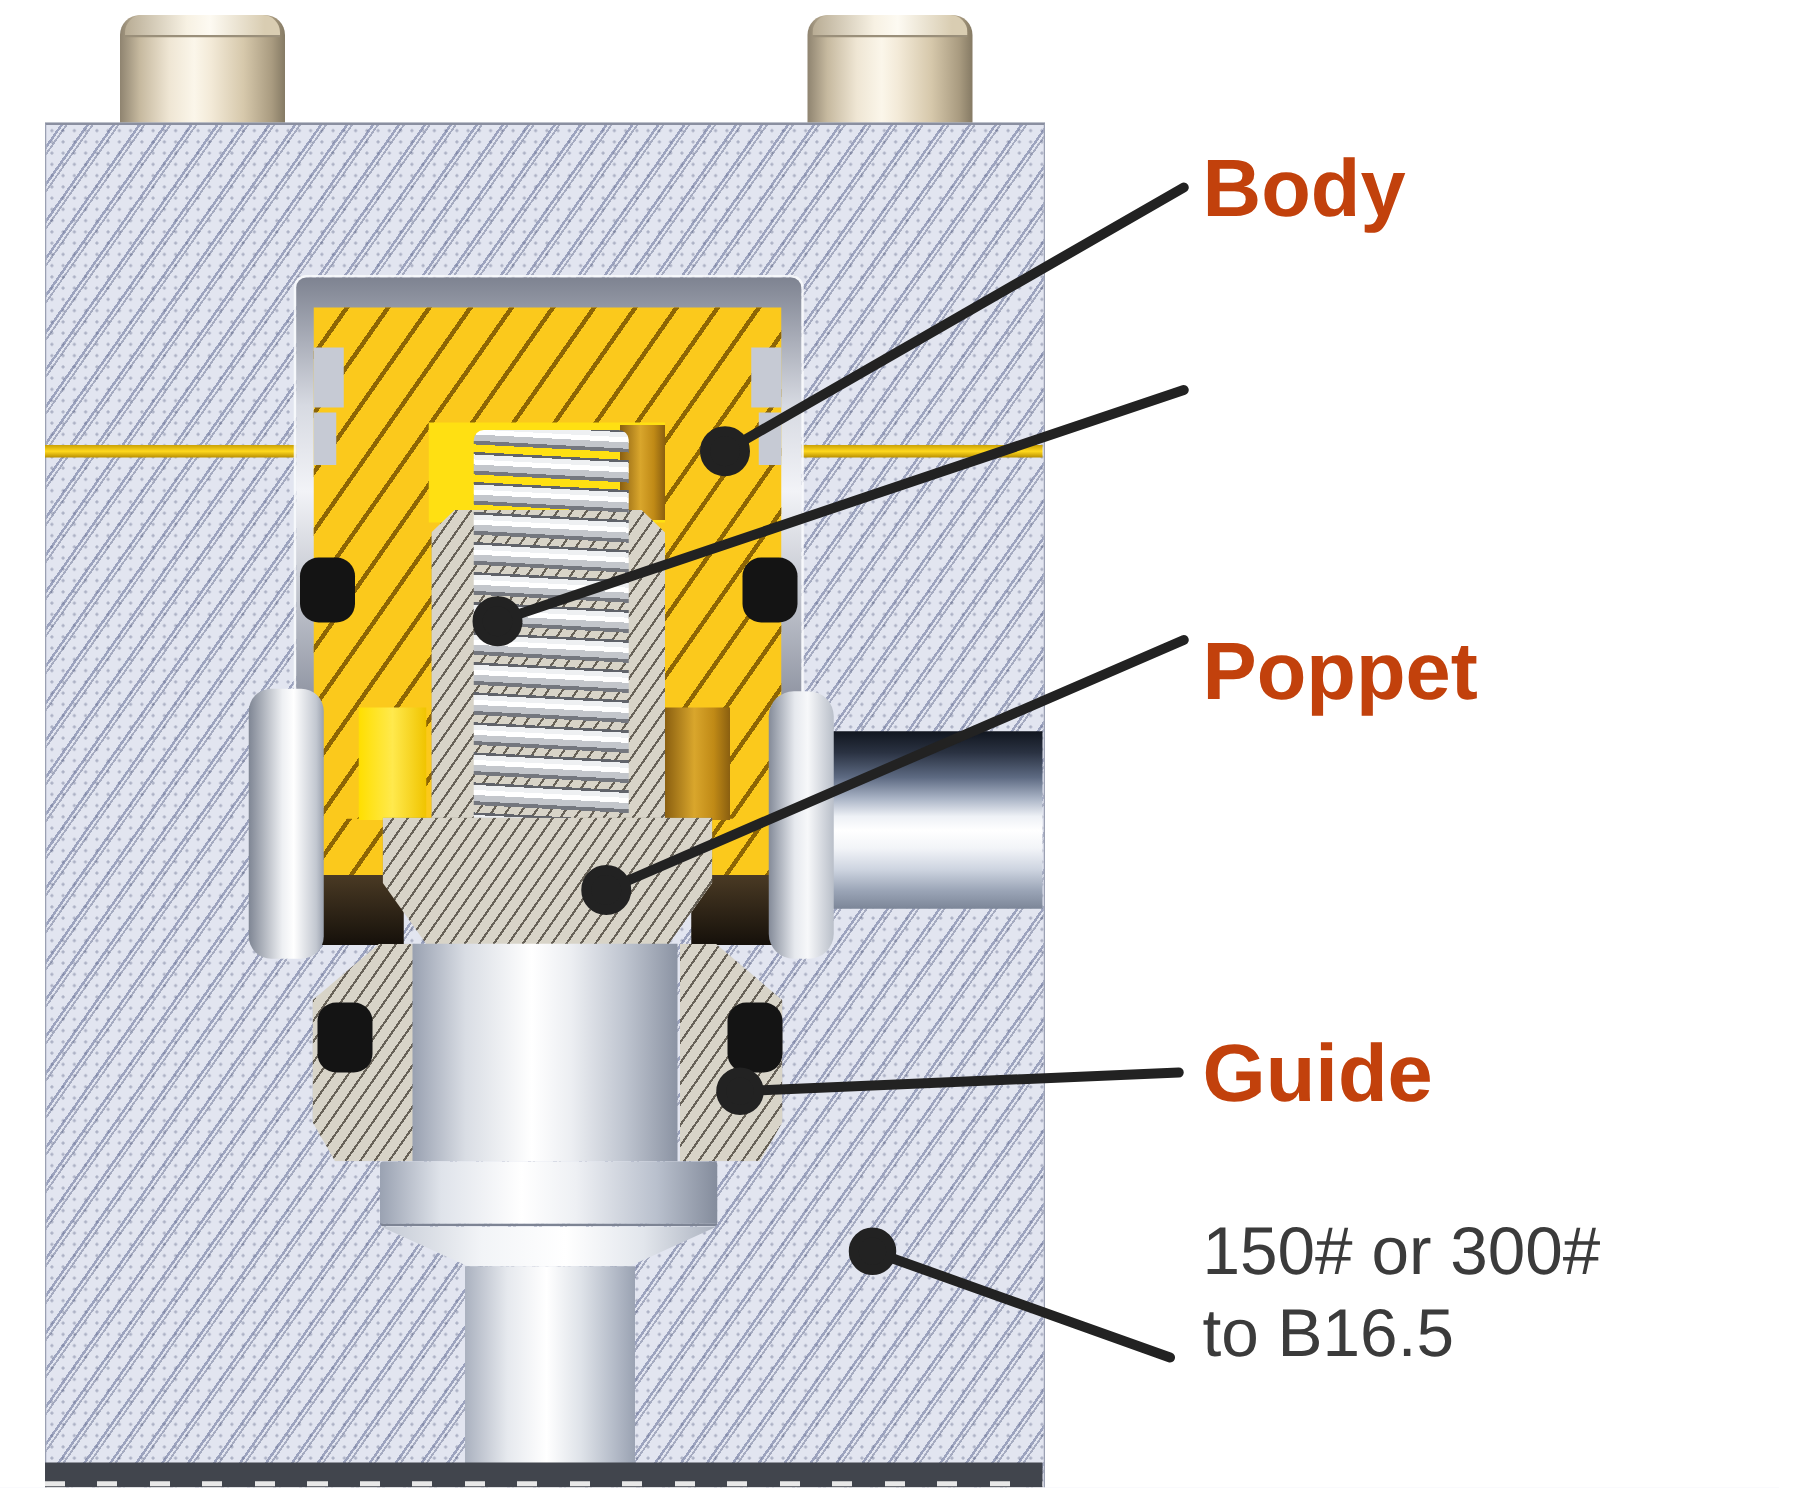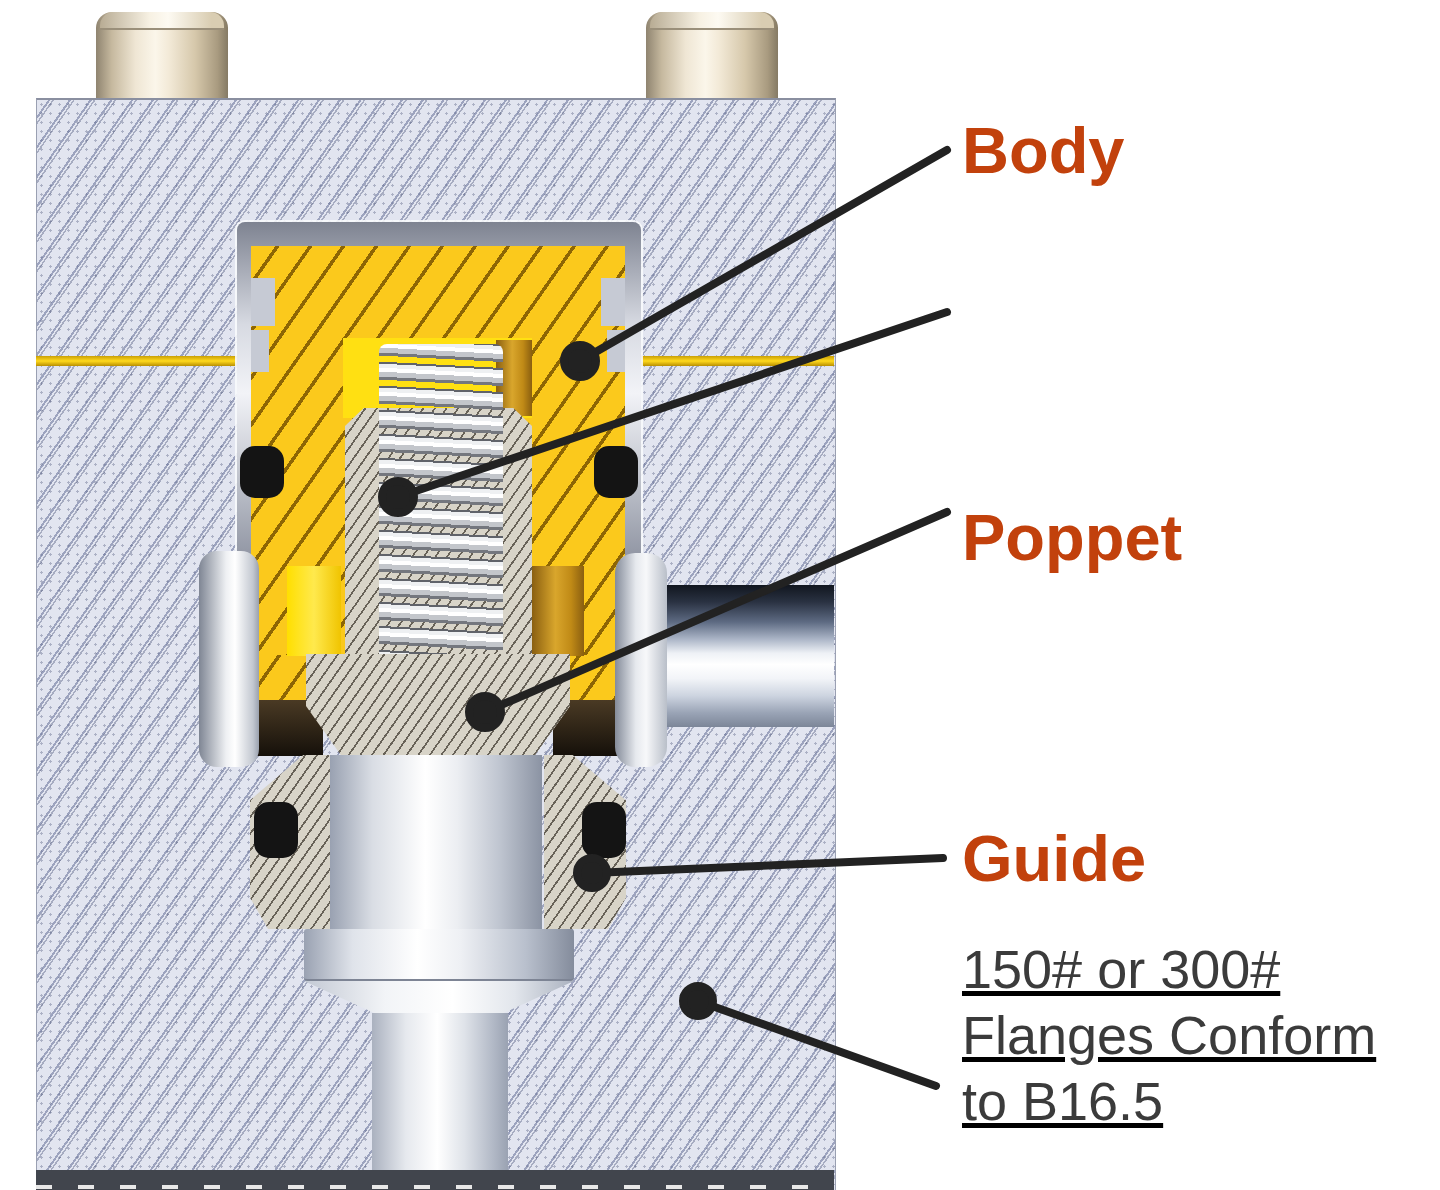--- a/index.html
+++ b/index.html
@@ -143,19 +143,18 @@
       <circle cx="485" cy="712" r="16"></circle>
       <circle cx="592" cy="873" r="15"></circle>
       <circle cx="698" cy="1001" r="15"></circle>
     </g>
   </svg>
 
   <div class="abs lbl" style="left:962px;top:150px;">Body</div>
   <div class="abs lbl" style="left:962px;top:517px;margin-top:20px;">Poppet</div>
   <div class="abs lbl" style="left:962px;top:858px;">Guide</div>
 
-  <div class="abs" style="left:962px;top:936px;text-decoration:underline;">
+  <div class="abs" style="left:962px;top:968px;">
     <div class="note-line">150# or 300#</div>
-    <div class="note-line">Flanges Conform</div>
     <div class="note-line">to B16.5</div>
   </div>
 
 </div>
 
 </body></html>

